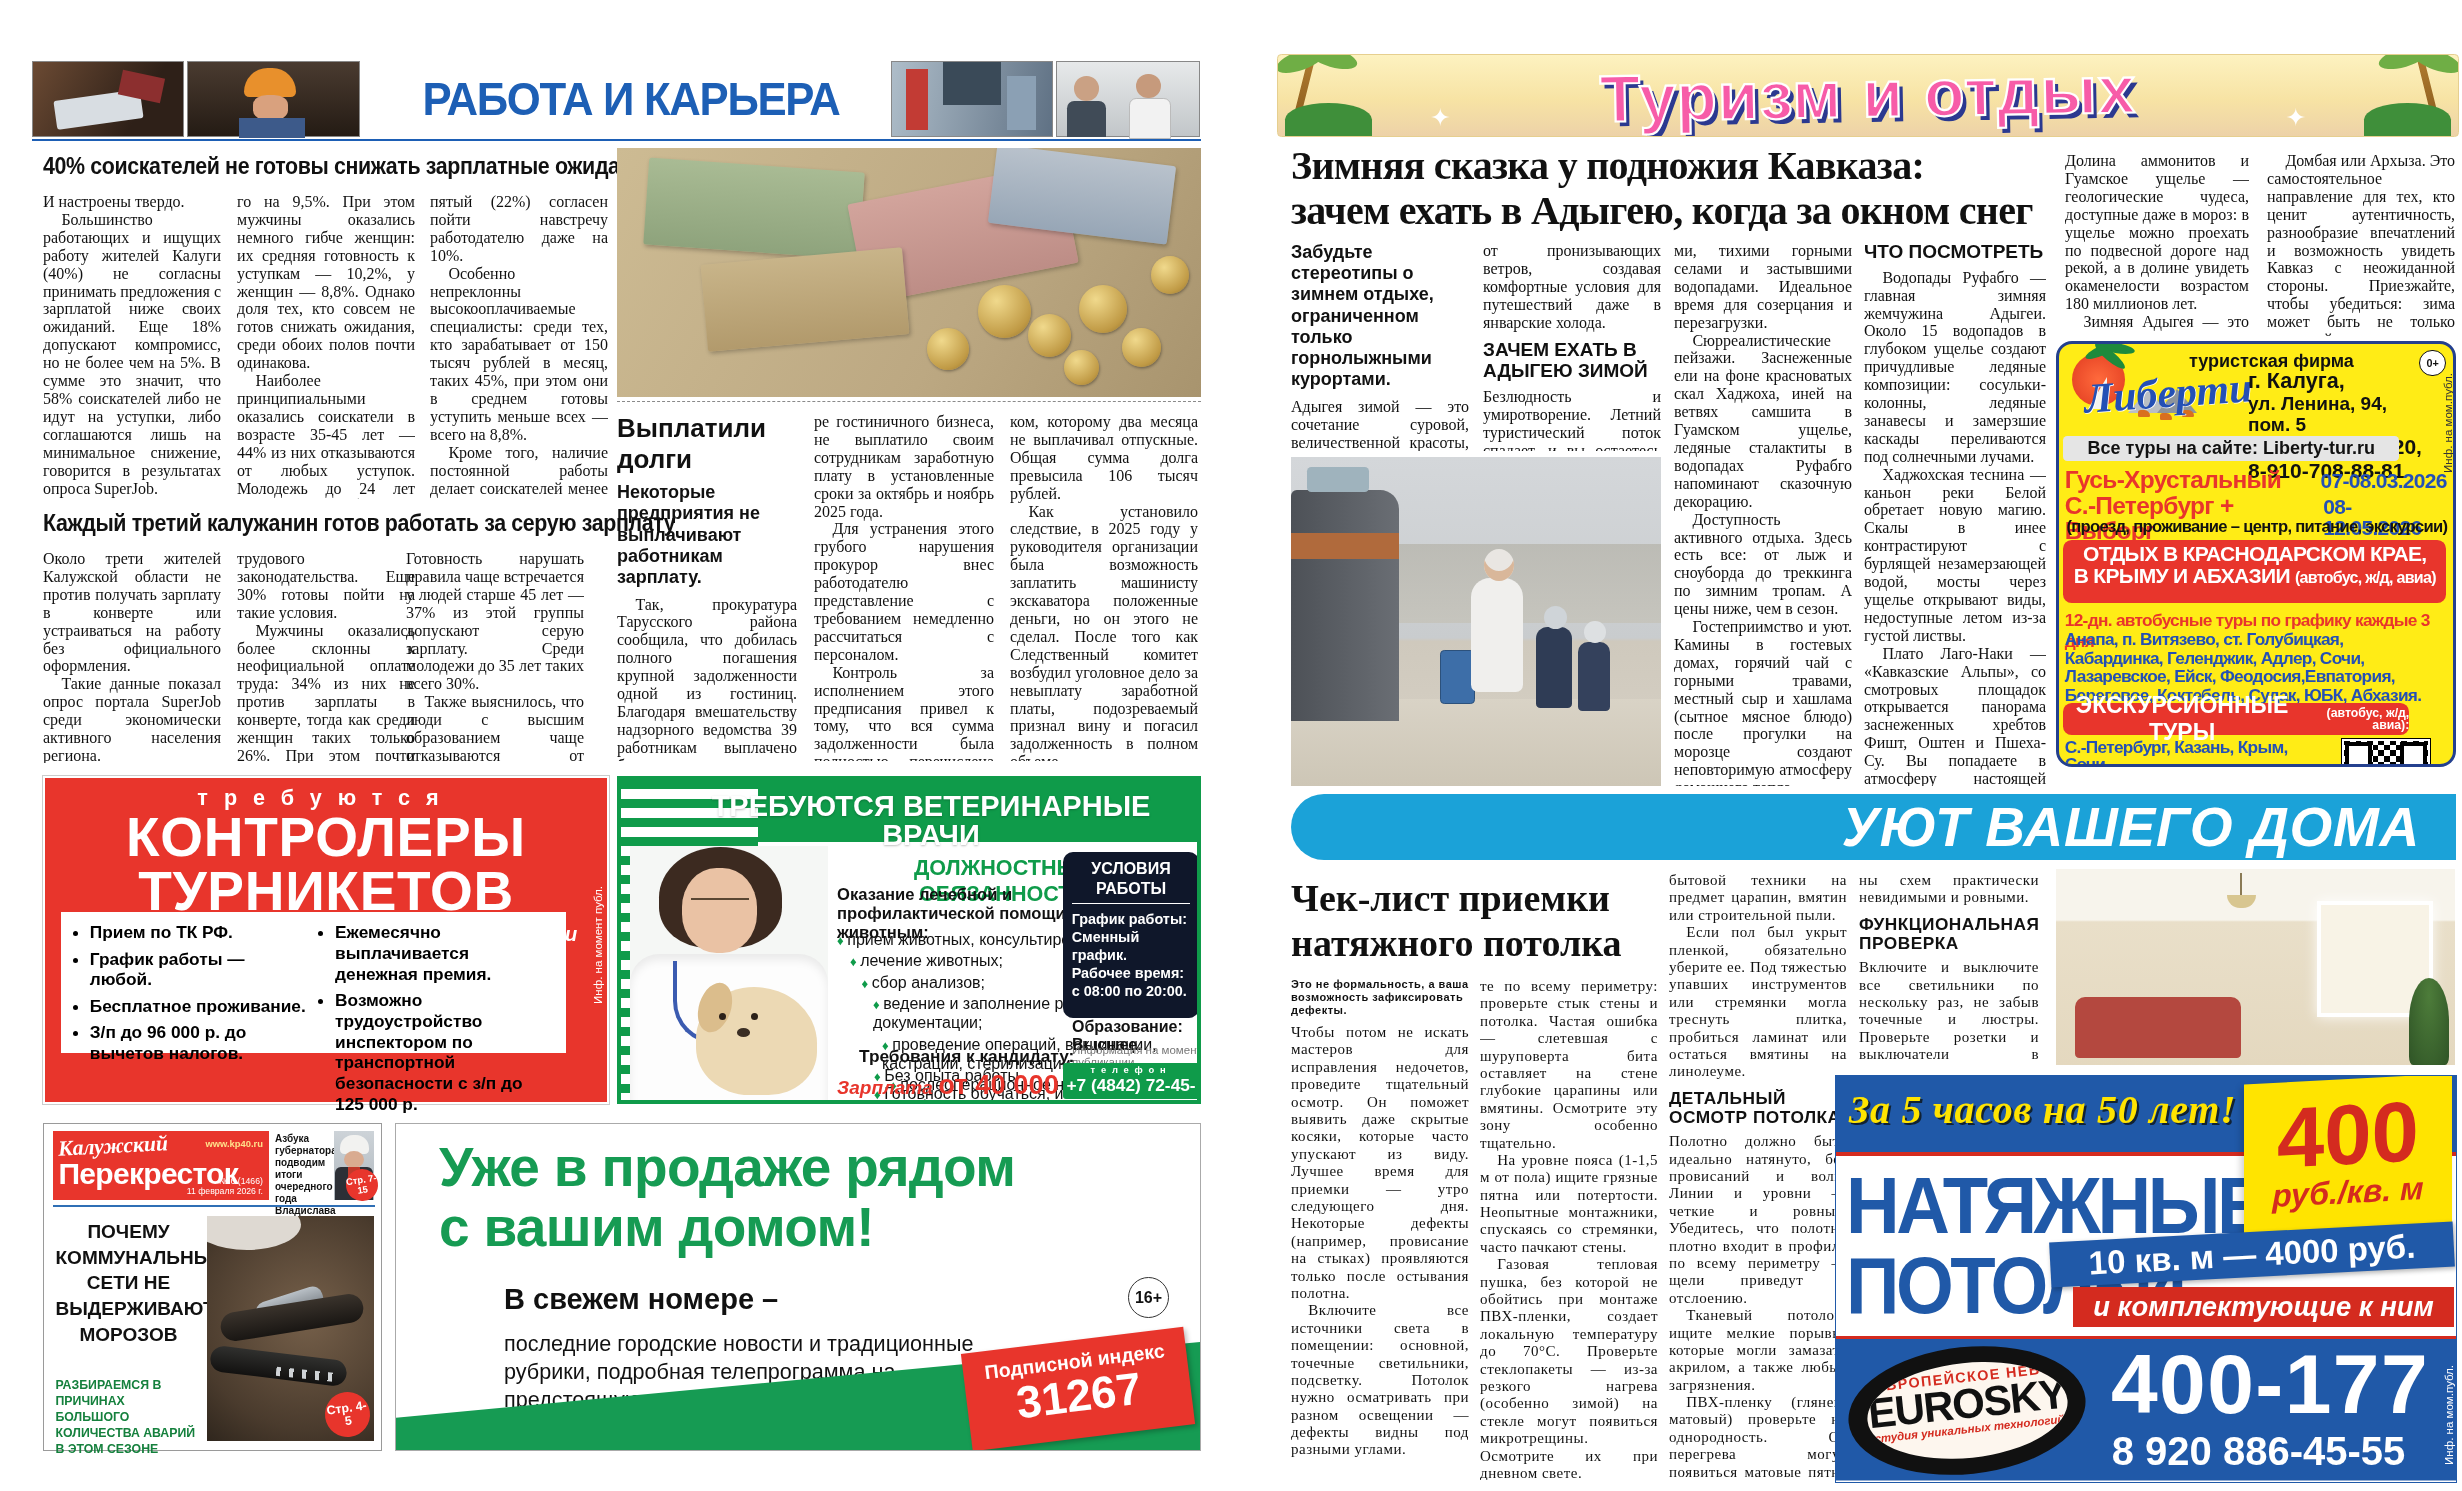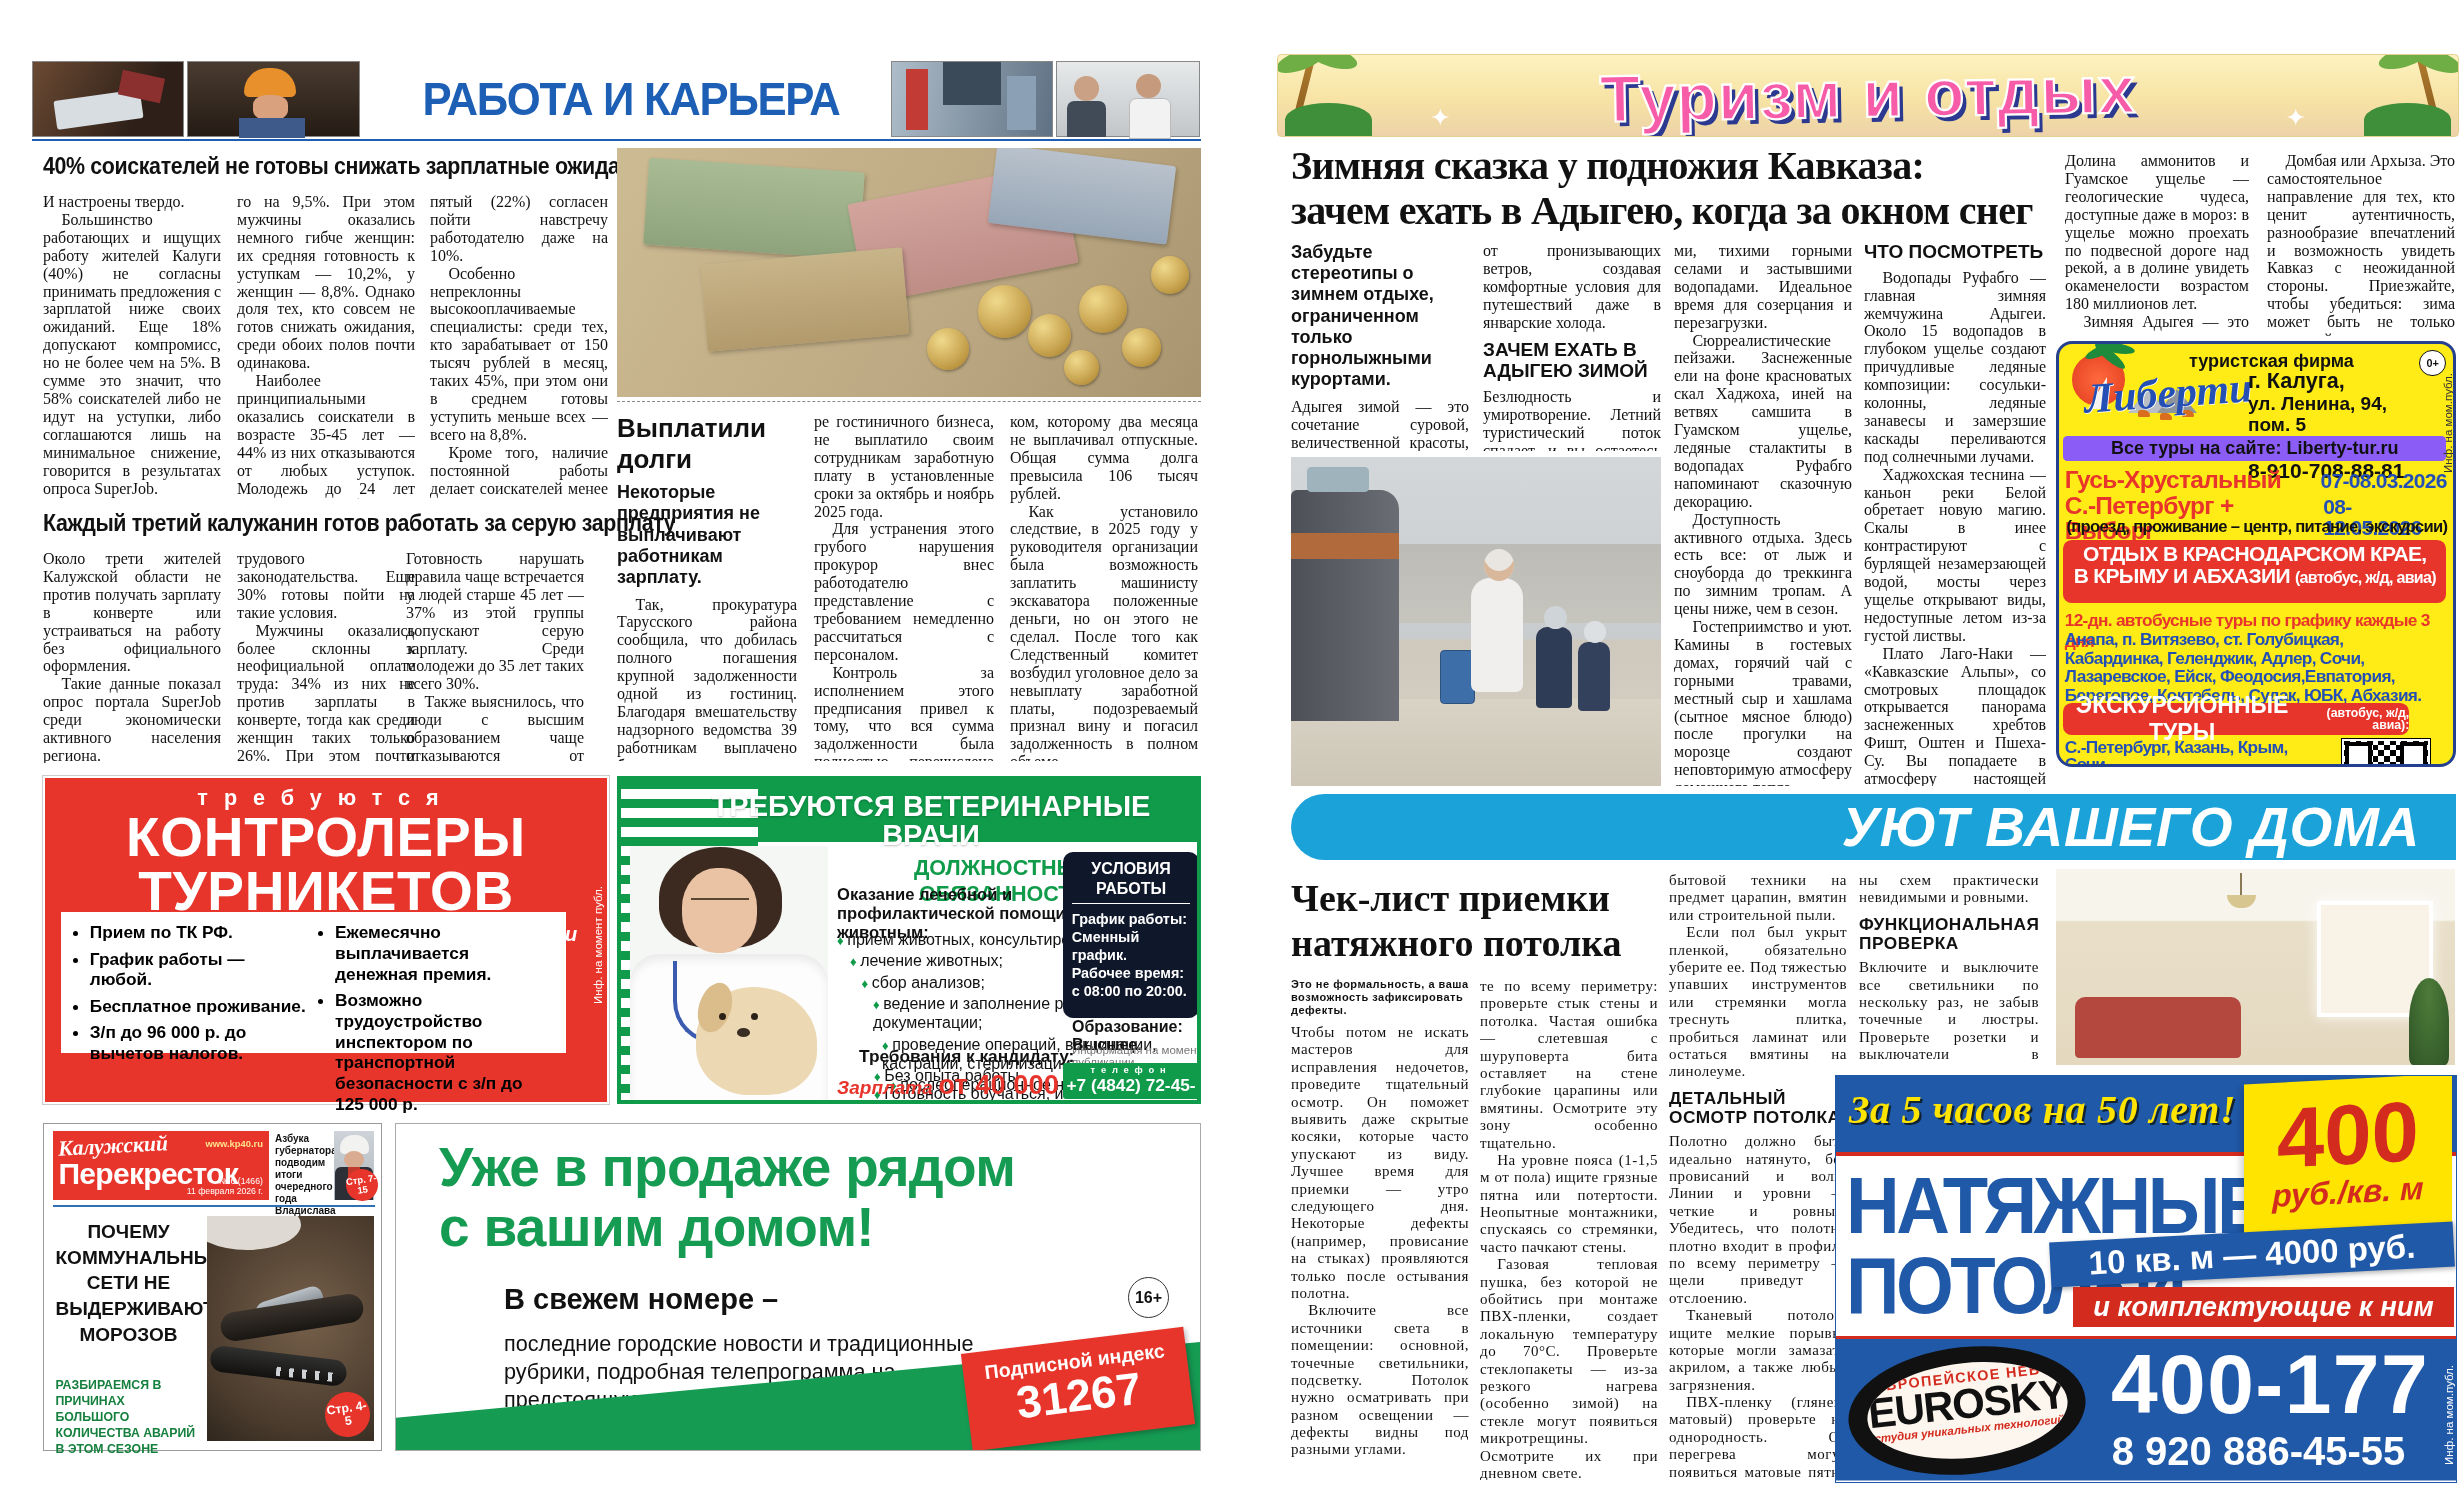--- a/index.html
+++ b/index.html
@@ -132,21 +132,21 @@
   #ad-lib .sun{position:absolute;left:13px;top:8.7px;width:53px;height:53px;background:radial-gradient(#ff6a3c,#e03a1f);border-radius:50%}
   #ad-lib .leaf{position:absolute;width:38px;height:10px;background:#1e8a3c;border-radius:50%}
   #ad-lib .sail{position:absolute;left:29px;top:33px;width:0;height:0;border-left:19px solid transparent;border-bottom:32px solid #f4f4f0}
   #ad-lib .mnt{position:absolute;left:69px;top:45px;width:0;height:0;border-left:20px solid transparent;border-right:20px solid transparent;border-bottom:24.5px solid #b9bec4}
   #ad-lib .mnt2{left:98px;border-bottom-color:#8d949b}
   #ad-lib .camel{position:absolute;width:11.5px;height:6.5px;background:#d96f1e;border-radius:2.9px 5.8px 1.4px 1.4px}
   #ad-lib .age{position:absolute;right:7.2px;top:5.8px;width:24.5px;height:24.5px;border:1.4px solid #111;border-radius:50%;background:#fff;
       display:flex;align-items:center;justify-content:center;font:bold 10.8px "Liberation Sans",sans-serif}
   #ad-lib .addr{position:absolute;left:189px;top:24.5px;width:180px;font:bold 19px/1.12 "Liberation Sans",sans-serif}
   #ad-lib .addr .ph{font-size:21px}
-  #ad-lib .site{position:absolute;left:4.3px;top:92px;width:383px;height:24.5px;background:#8b5cf6;border-radius:4.3px;
+  #ad-lib .site{position:absolute;left:4.3px;top:92px;width:336px;height:24.5px;background:#e5e5e5;border-radius:4.3px;
       text-align:center;font:bold 18px/24.5px "Liberation Sans",sans-serif}
   #ad-lib .tour{position:absolute;left:5.8px;width:382px;display:flex;justify-content:space-between;align-items:baseline}
   #ad-lib .tname{font:bold 24.5px/1 "Liberation Sans",sans-serif;color:#e8352c;letter-spacing:-0.7px}
   #ad-lib .tdate{font:bold 21px/1 "Liberation Sans",sans-serif;color:#2450b5;letter-spacing:-0.7px}
   #ad-lib .tnote{position:absolute;left:2.9px;top:173px;width:390px;font:bold 16.6px "Liberation Sans",sans-serif;text-align:center;letter-spacing:-0.7px}
   .redbox{position:absolute;background:#e8352c;border-radius:8.7px;color:#fff;text-align:center;font-family:"Liberation Sans",sans-serif;font-weight:bold}
   #ad-lib .b1l1{font-size:21px;line-height:1.05;margin-top:2.9px;letter-spacing:-0.7px}
   #ad-lib .b1l2{font-size:21px;line-height:1.05;letter-spacing:-0.7px}
   #ad-lib .b1l2 span{font-size:16px}
   #ad-lib .bus{position:absolute;left:5.8px;top:266px;width:382px;font:bold 17.3px "Liberation Sans",sans-serif;color:#e8352c;letter-spacing:-0.7px}

